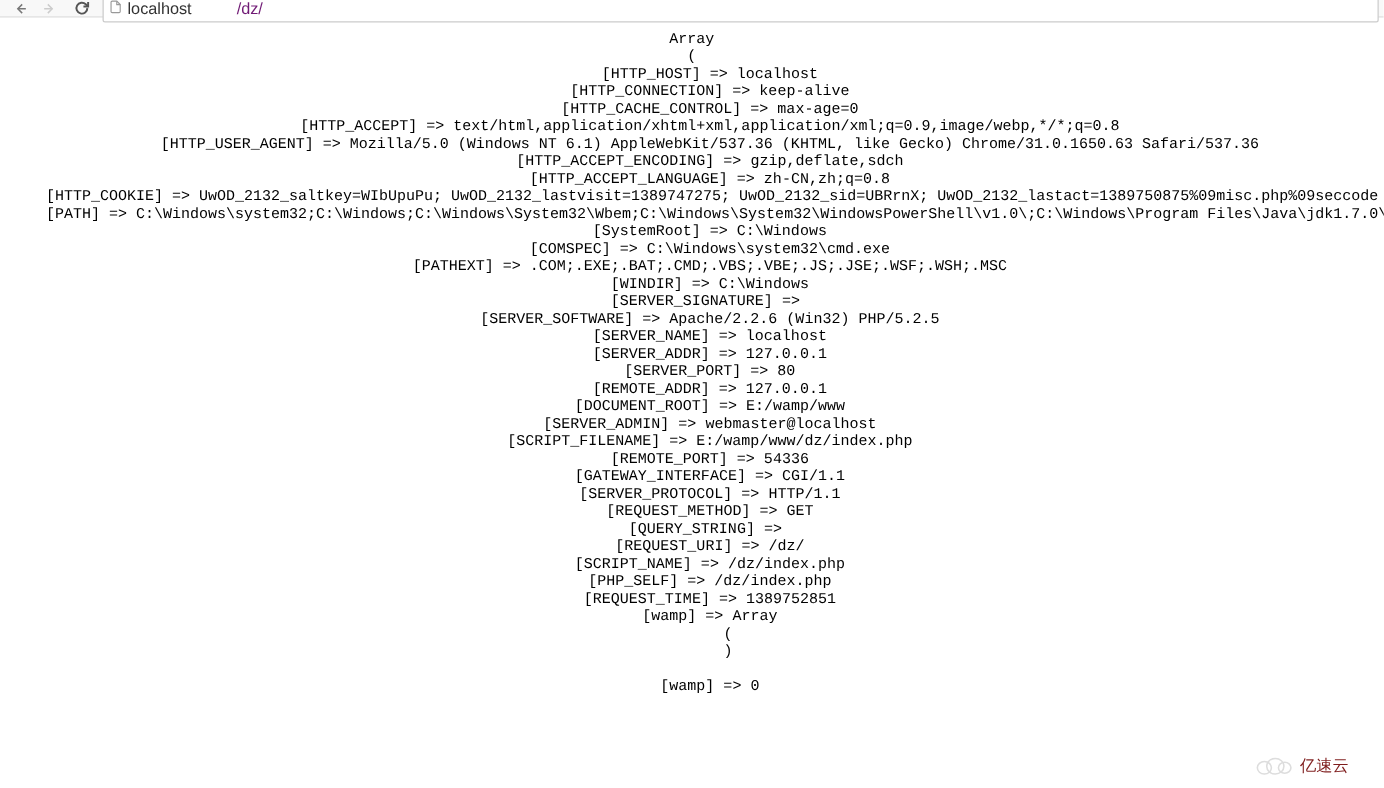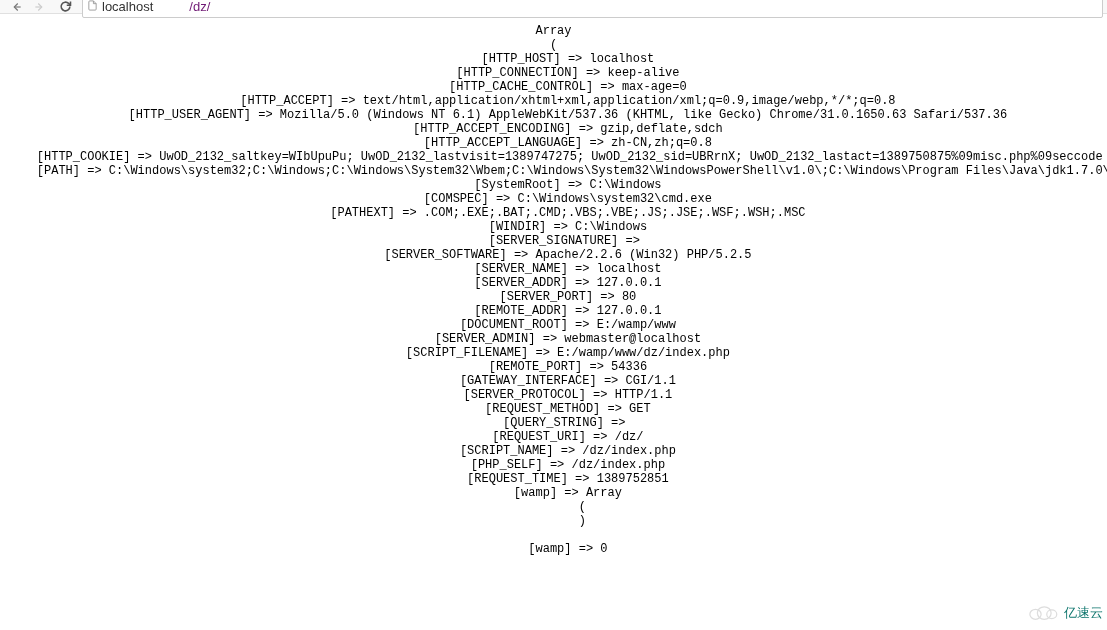--- a/index.html
+++ b/index.html
@@ -79,23 +79,23 @@
       padding: 10px 8px;
       font-family: "Courier New", monospace;
       font-size: 12px;
       line-height: 14px;
       color: #000;
       white-space: pre;
       text-align: center;
     }
     .watermark {
       position: absolute;
-      right: 4px;
+      right: 28px;
       bottom: 8px;
-      color: #0f766e;
+      color: #7f1d1d;
       font-size: 13px;
       display: flex;
       align-items: flex-start;
       gap: 6px;
     }
     .watermark-icon {
       display: flex;
       align-items: center;
     }
     .watermark-icon svg {

